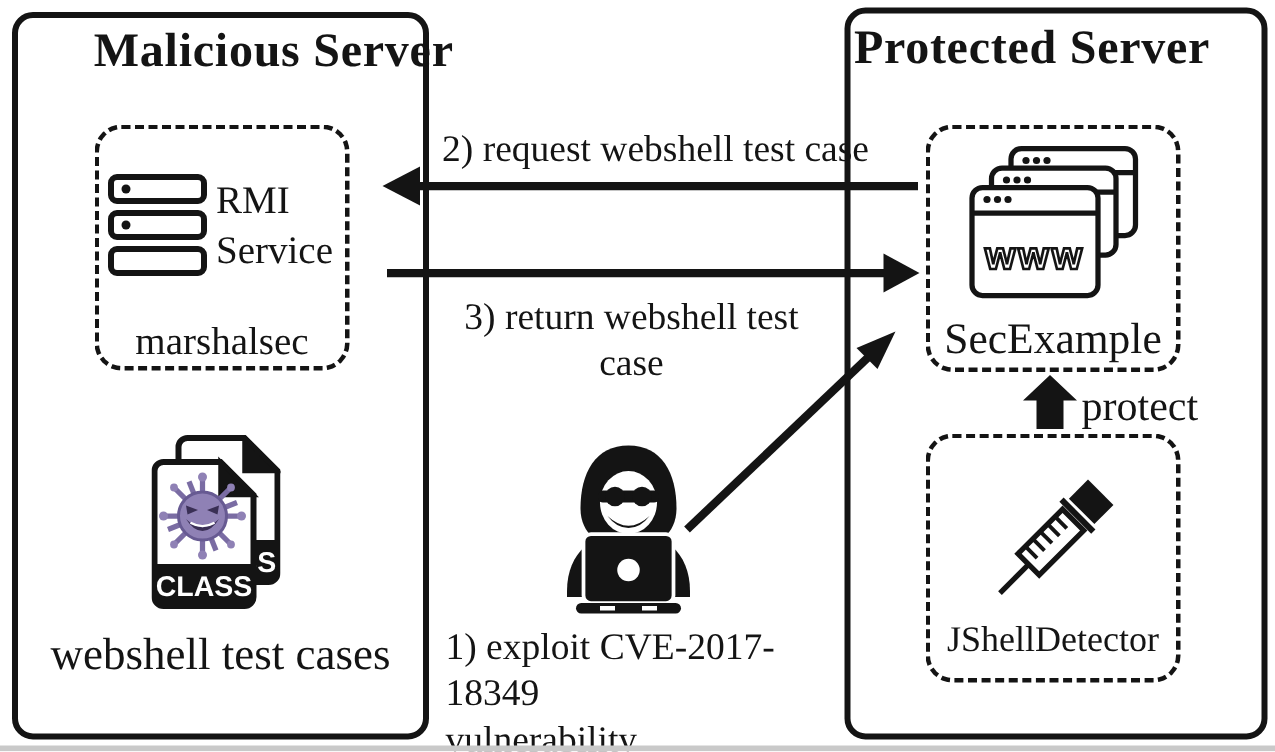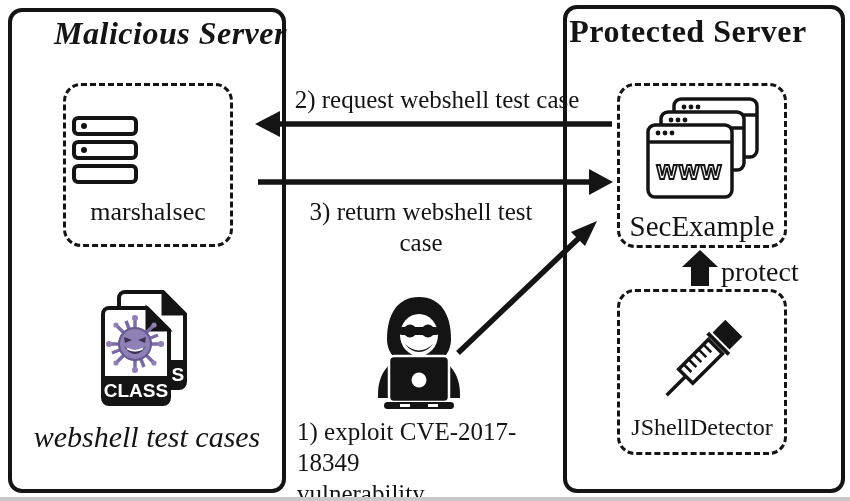--- a/index.html
+++ b/index.html
@@ -13,46 +13,48 @@
   }
   .dashed-box{
     border:3px dashed #141414;border-radius:18px;background:#ffffff;box-sizing:border-box;
   }
   .box-title{
     font-weight:bold;font-size:32px;text-align:center;letter-spacing:0.5px;line-height:1.1;
   }
   .label{font-size:26px;line-height:1.25;}
   .prelines{white-space:pre-line;}
   .center{text-align:center;}
-  .italic{font-style:italic;}
+  .italic{}
   svg text{font-family:"Liberation Sans","DejaVu Sans",sans-serif;}
   #arrow-overlay{pointer-events:none;}
   .gray-strip{background:#c9c9c9;}
 </style>
 </head>
 <body>
 
 <div id="canvas">
 
   <div class="abs server-box" style="left:8px;top:8px;width:278px;height:485px;"></div>
 
-  <div class="abs box-title" style="left:8px;top:16px;width:325px;font-style:italic;">Malicious Server</div>
+  <div class="abs box-title" style="left:20px;top:16px;width:325px;">Malicious Server</div>
 
   <div class="abs dashed-box" style="left:63px;top:83px;width:170px;height:164px;"></div>
 
   <svg class="abs" style="left:71px;top:115px;" width="68" height="70" viewBox="0 0 68 70">
     <rect x="3" y="3" width="62" height="16" rx="4" fill="#ffffff" stroke="#141414" stroke-width="4"></rect>
     <rect x="3" y="27" width="62" height="16" rx="4" fill="#ffffff" stroke="#141414" stroke-width="4"></rect>
     <rect x="3" y="51" width="62" height="16" rx="4" fill="#ffffff" stroke="#141414" stroke-width="4"></rect>
     <circle cx="13" cy="11" r="3" fill="#141414"></circle>
     <circle cx="13" cy="35" r="3" fill="#141414"></circle>
   </svg>
 
-
-  <div class="abs label center" style="left:63px;top:196px;width:170px;">marshalsec</div>
+  <div class="abs label prelines" style="left:144px;top:118px;width:88px;">RMI
+Service</div>
+
+  <div class="abs label center" style="left:63px;top:212px;width:170px;">marshalsec</div>
 
   <svg class="abs" style="left:101px;top:290px;" width="86" height="116" viewBox="0 0 86 116">
 
     <g transform="translate(16,0)">
       <path d="M2,8 a6,6 0 0 1 6,-6 H46 L68,24 V92 a6,6 0 0 1 -6,6 H8 a6,6 0 0 1 -6,-6 Z" fill="#ffffff" stroke="#141414" stroke-width="4"></path>
       <path d="M46,2 L68,24 H46 Z" fill="#141414" stroke="#141414" stroke-width="3"></path>
       <path d="M2,70 H68 V92 a6,6 0 0 1 -6,6 H8 a6,6 0 0 1 -6,-6 Z" fill="#141414"></path>
       <text x="35" y="91" text-anchor="middle" font-size="19" font-weight="bold" fill="#ffffff">CLASS</text>
     </g>
 

